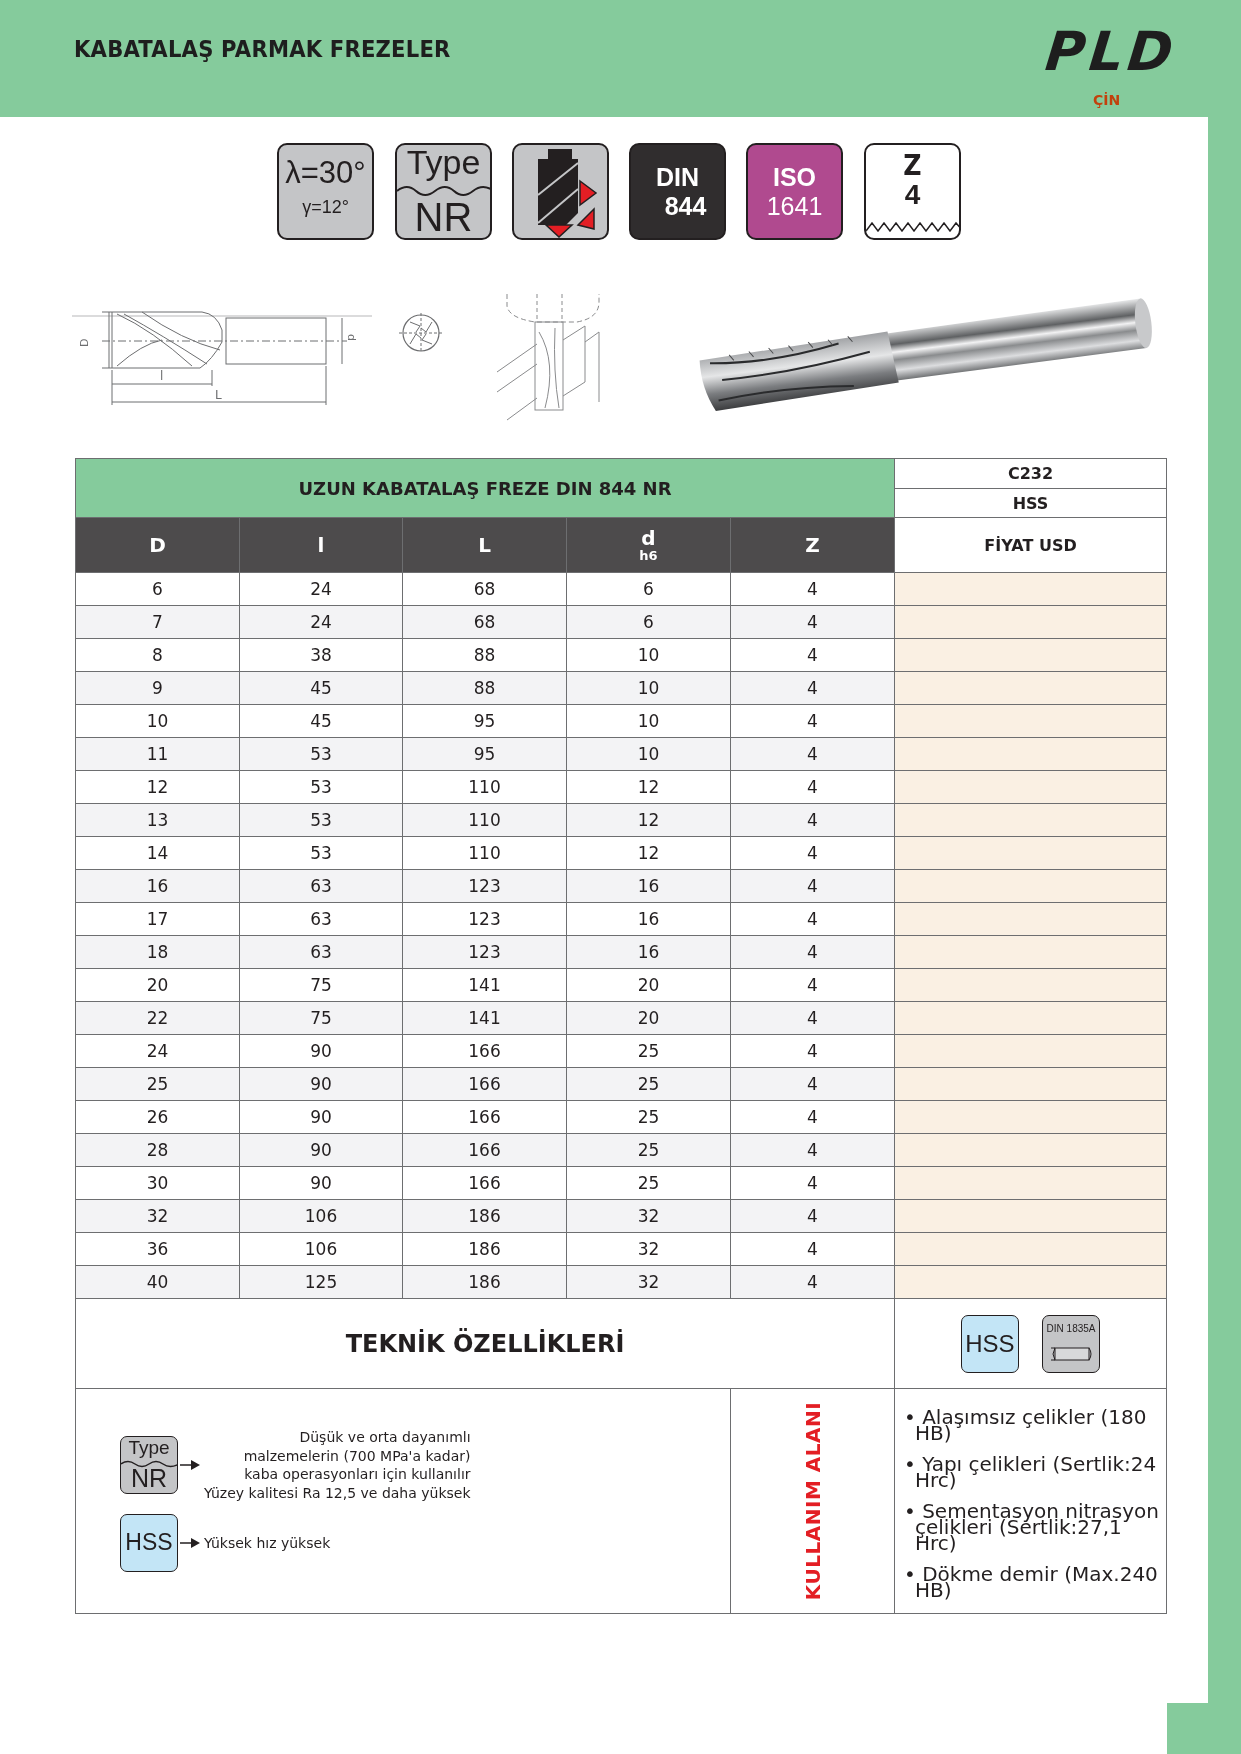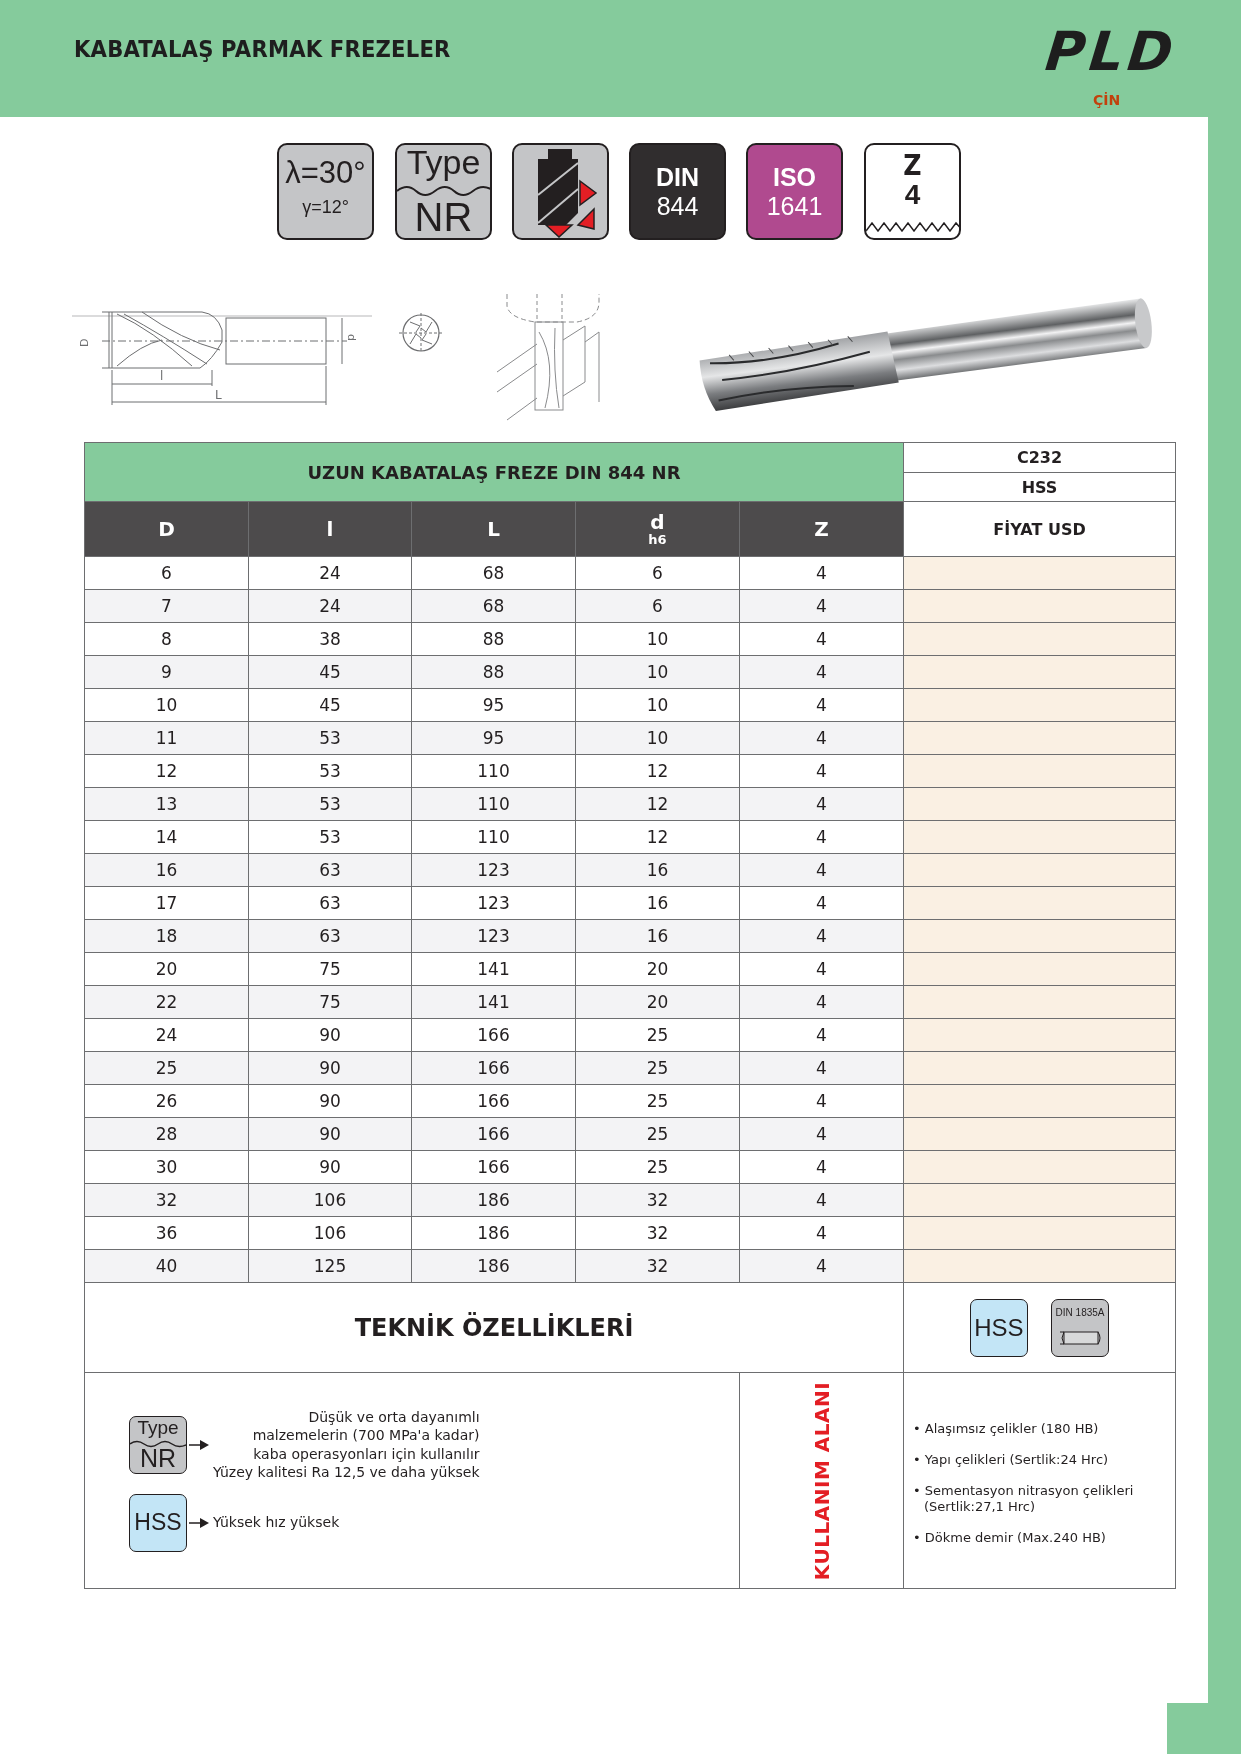--- a/index.html
+++ b/index.html
@@ -21,37 +21,37 @@
   #badge-angles { left: 277px; background: #c4c5c7; }
   #badge-angles .t1 { top: 10px; font-size: 31px; }
   #badge-angles .t2 { top: 52px; font-size: 18px; }
   #badge-type { left: 395px; background: #c4c5c7; }
   #badge-type .t1 { top: -2px; font-size: 34px; }
   #badge-type .t2 { top: 50px; font-size: 40px; }
   #badge-type svg { position: absolute; left: 0; top: 38px; }
   #badge-geometry { left: 512px; background: #c4c5c7; }
   #badge-din { left: 629px; background: #302d2e; color: #fff; }
   #badge-din .t1 { top: 18px; font-size: 25px; font-weight: bold; color: #fff; }
-  #badge-din .t2 { top: 47px; font-size: 25px; font-weight: normal; color: #fff; }
+  #badge-din .t2 { top: 47px; font-size: 25px; font-weight: bold; color: #fff; margin-left: 8px; }
   #badge-iso { left: 746px; background: #b04a8f; }
   #badge-iso .t1 { top: 18px; font-size: 25px; font-weight: bold; color: #fff; }
   #badge-iso .t2 { top: 47px; font-size: 25px; font-weight: normal; color: #fff; }
   #badge-flutes { left: 864px; background: #fff; }
   #badge-flutes .t1 { top: 4px; font-size: 28px; font-weight: bold; font-family: "DejaVu Sans Condensed", "DejaVu Sans", sans-serif; }
   #badge-flutes .t2 { top: 34px; font-size: 28px; font-weight: bold; }
   #badge-flutes svg { position: absolute; left: 0; top: 72px; }
 
   
   #drawing-side { position: absolute; left: 72px; top: 300px; }
   #drawing-end { position: absolute; left: 396px; top: 310px; }
   #drawing-usage { position: absolute; left: 497px; top: 292px; }
   #product-photo { position: absolute; left: 690px; top: 285px; }
 
   
-  #spec-table { position: absolute; left: 75px; top: 442px; width: 1091px; border-collapse: collapse; table-layout: fixed; font-family: "DejaVu Sans", sans-serif; margin-left: 9px; }
+  #spec-table { position: absolute; left: 75px; top: 458px; width: 1091px; border-collapse: collapse; table-layout: fixed; font-family: "DejaVu Sans", sans-serif; }
   #spec-table td, #spec-table th { border: 1px solid #6d6e70; text-align: center; vertical-align: middle; padding: 0; }
   .col-a { width: 164px; } .col-b { width: 163px; } .col-c { width: 164px; } .col-d { width: 164px; } .col-e { width: 164px; } .col-f { width: 272px; }
   .title-cell { background: #85cb9c; font-weight: bold; font-size: 18px; color: #231f20; }
   .code-cell { height: 30px; font-weight: bold; font-size: 16px; background: #fff; }
   .material-cell { height: 29px; font-weight: bold; font-size: 16px; background: #fff; }
   .hdr { background: #4d4b4c; color: #fff; font-weight: bold; font-size: 20px; height: 55px; }
   .hdr .sub { display: block; font-size: 13px; line-height: 14px; }
   .hdr .main { display: block; line-height: 22px; }
   .price-hdr { background: #fff; font-weight: bold; font-size: 16px; }
   .data-row td { height: 33px; font-size: 17px; color: #231f20; }
@@ -69,21 +69,21 @@
 
   #legend-area { position: relative; height: 214px; }
   .legend-item { position: absolute; left: 44px; display: flex; align-items: center; }
   .legend-text { font-size: 14px; line-height: 18.5px; text-align: right; margin-left: 4px; }
   .arrow { width: 20px; height: 12px; margin-left: 2px; }
 
   #usage-label-cell { position: relative; }
   #usage-label { position: absolute; left: 50%; top: 50%; transform: translate(-50%, -50%) rotate(-90deg); white-space: nowrap; font-weight: bold; font-size: 20px; color: #e31e24; letter-spacing: 0.5px; }
 
   #usage-list { list-style: none; text-align: left; padding: 20px 0 0 9px; }
-  #usage-list li { font-size: 13px; line-height: 16px; margin-bottom: 15px; padding-left: 11px; text-indent: -11px; }
+  #usage-list li { font-size: 20px; line-height: 16px; margin-bottom: 15px; padding-left: 11px; text-indent: -11px; }
 </style>
 </head>
 <body>
 
 <div id="header-band" class="green"></div>
 <div id="right-strip" class="green"></div>
 <div id="bottom-block" class="green"></div>
 
 <div id="page-title">KABATALAŞ PARMAK FREZELER</div>
 <div id="brand-logo">PLD</div>

